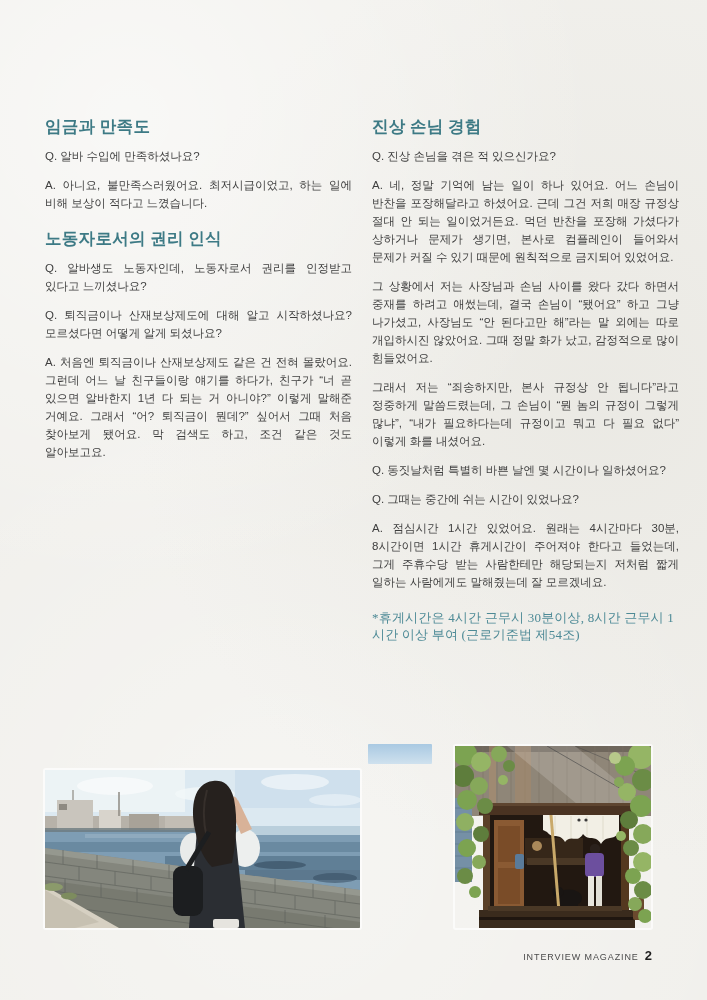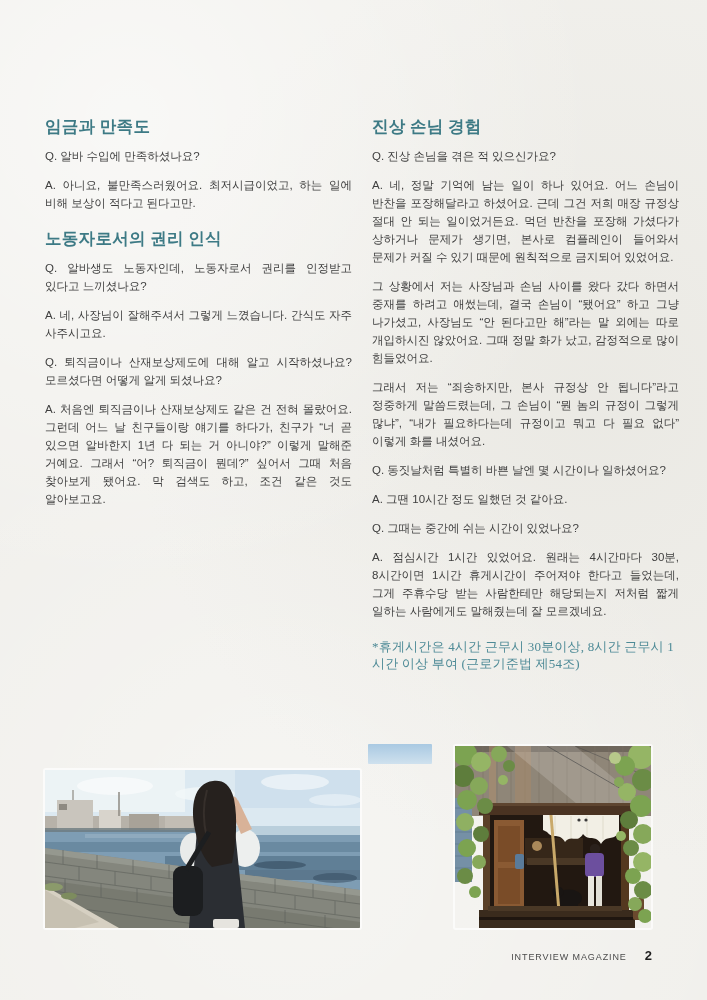--- a/index.html
+++ b/index.html
@@ -52,53 +52,51 @@
   .photo-left  { left: 45px;  top: 770px; width: 315px; height: 158px; }
   .photo-right { left: 455px; top: 746px; width: 196px; height: 182px; }
   .accent-bar  {
     position: absolute; left: 368px; top: 744px; width: 64px; height: 20px;
     background: linear-gradient(to bottom, #a9c9e2, #cfe1ee);
     border-radius: 1px;
   }
 
   .footer {
     position: absolute; top: 948px; left: 455px; width: 197px;
-    display: flex; justify-content: flex-end; align-items: baseline; gap: 18px;
+    display: flex; justify-content: flex-end; align-items: baseline; gap: 6px;
   }
   .footer .mag {
     font-size: 9px; letter-spacing: 0.9px; color: #4b4b4b;
   }
   .footer .pagenum {
     font-size: 13px; font-weight: 700; color: #1f1f1f;
   }
 </style>
 </head>
 <body>
 
 <div class="page">
 
   <div class="col col-left">
     <div class="heading">임금과 만족도</div>
     <div class="q">Q. 알바 수입에 만족하셨나요?</div>
-    <div class="a">A. 아니요, 불만족스러웠어요. 최저시급이었고, 하는 일에 비해 보상이 적다고 된다고만.</div>
+    <div class="a">A. 아니요, 불만족스러웠어요. 최저시급이었고, 하는 일에 비해 보상이 적다고 느꼈습니다.</div>
     <div class="heading">노동자로서의 권리 인식</div>
     <div class="q">Q. 알바생도 노동자인데, 노동자로서 권리를 인정받고 있다고 느끼셨나요?</div>
-    <div class="a">A. 네, 사장님이 잘해주셔서 그렇게 느꼈습니다. 간식도 자주 사주시고요.</div>
     <div class="q">Q. 퇴직금이나 산재보상제도에 대해 알고 시작하셨나요? 모르셨다면 어떻게 알게 되셨나요?</div>
     <div class="a">A. 처음엔 퇴직금이나 산재보상제도 같은 건 전혀 몰랐어요. 그런데 어느 날 친구들이랑 얘기를 하다가, 친구가 “너 곧 있으면 알바한지 1년 다 되는 거 아니야?” 이렇게 말해준 거예요. 그래서 “어? 퇴직금이 뭔데?” 싶어서 그때 처음 찾아보게 됐어요. 막 검색도 하고, 조건 같은 것도 알아보고요.</div>
   </div>
 
   <div class="col col-right">
     <div class="heading">진상 손님 경험</div>
     <div class="q">Q. 진상 손님을 겪은 적 있으신가요?</div>
     <div class="a">A. 네, 정말 기억에 남는 일이 하나 있어요. 어느 손님이 반찬을 포장해달라고 하셨어요. 근데 그건 저희 매장 규정상 절대 안 되는 일이었거든요. 먹던 반찬을 포장해 가셨다가 상하거나 문제가 생기면, 본사로 컴플레인이 들어와서 문제가 커질 수 있기 때문에 원칙적으로 금지되어 있었어요.</div>
     <div class="p">그 상황에서 저는 사장님과 손님 사이를 왔다 갔다 하면서 중재를 하려고 애썼는데, 결국 손님이 “됐어요” 하고 그냥 나가셨고, 사장님도 “안 된다고만 해”라는 말 외에는 따로 개입하시진 않았어요. 그때 정말 화가 났고, 감정적으로 많이 힘들었어요.</div>
     <div class="p">그래서 저는 “죄송하지만, 본사 규정상 안 됩니다”라고 정중하게 말씀드렸는데, 그 손님이 “뭔 놈의 규정이 그렇게 많냐”, “내가 필요하다는데 규정이고 뭐고 다 필요 없다” 이렇게 화를 내셨어요.</div>
     <div class="q">Q. 동짓날처럼 특별히 바쁜 날엔 몇 시간이나 일하셨어요?</div>
-    <div class="a">A. 그땐 10시간 정도 일했던 것 같아요.</div>
     <div class="q">Q. 그때는 중간에 쉬는 시간이 있었나요?</div>
     <div class="a">A. 점심시간 1시간 있었어요. 원래는 4시간마다 30분, 8시간이면 1시간 휴게시간이 주어져야 한다고 들었는데, 그게 주휴수당 받는 사람한테만 해당되는지 저처럼 짧게 일하는 사람에게도 말해줬는데 잘 모르겠네요.</div>
     <div class="footnote">*휴게시간은 4시간 근무시 30분이상, 8시간 근무시 1시간 이상 부여 (근로기준법 제54조)</div>
   </div>
 
   <div class="accent-bar"></div>
 
   <div class="photo photo-left">
     <svg width="315" height="158" viewBox="0 0 315 158" xmlns="http://www.w3.org/2000/svg">
 

